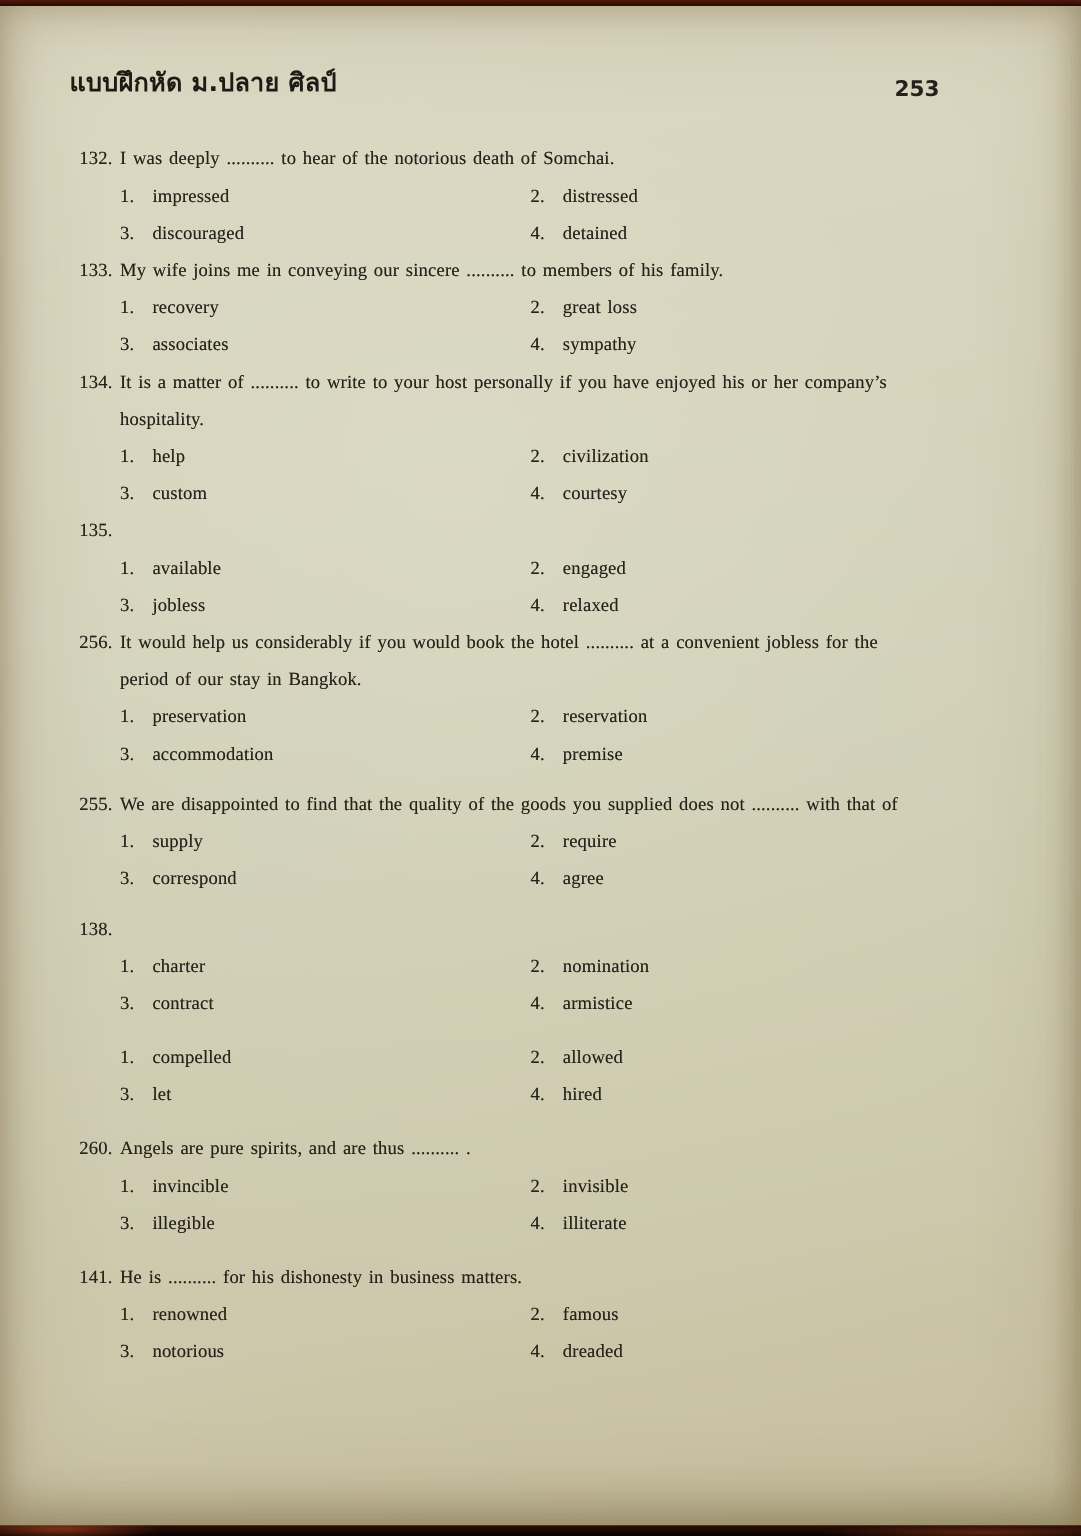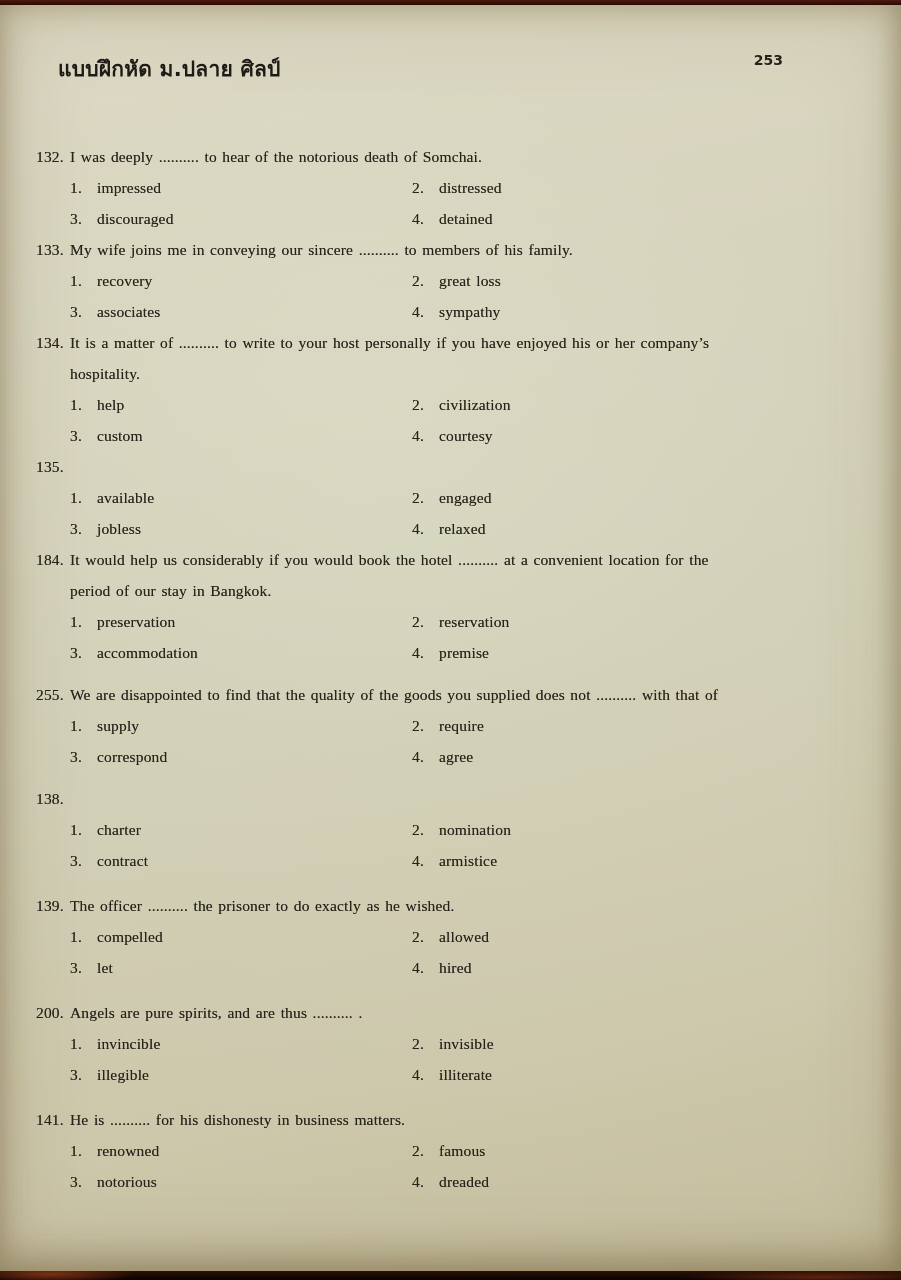--- a/index.html
+++ b/index.html
@@ -26,40 +26,40 @@
       inset 0 0 90px rgba(92,72,30,0.18),
       inset 0 -16px 34px rgba(82,56,20,0.28),
       inset 0 10px 26px rgba(120,92,40,0.12),
       inset -6px 0 18px rgba(90,70,30,0.10);
     color: #232019;
   }
 
   .header {
     display: flex;
     justify-content: space-between;
-    align-items: flex-start;
+    align-items: flex-end;
     padding: 47px 118px 0 58px;
   }
   .title-thai {
     font-family: "DejaVu Sans", sans-serif;
     font-weight: bold;
     font-size: 21px;
     letter-spacing: 0.2px;
     color: #1d1b15;
   }
   .page-num {
     font-family: "DejaVu Sans", sans-serif;
     font-weight: bold;
-    font-size: 14px;
+    font-size: 18px;
     color: #24221b;
   }
 
   .questions {
-    margin-top: 56px;
-    padding: 0 96px 0 36px;
+    margin-top: 32px;
+    padding: 0 96px 0 66px;
     font-size: 15.5px;
     word-spacing: 1.5px;
     letter-spacing: 0.15px;
     color: #26231b;
     text-shadow: 0 0 0.5px rgba(38,33,24,0.55);
   }
 
   .line { height: 31px; display: flex; align-items: center; }
 
   .q { margin: 0; }
@@ -183,22 +183,22 @@
           </div>
           <div class="opt line">
             <span class="onum">4.</span>
             <span class="olabel">relaxed</span>
           </div>
         </div>
   </div>
 
   <div class="q">
     <div class="line qline">
-          <span class="qnum">184.</span>
-          <span class="qtext">It would help us considerably if you would book the hotel .......... at a convenient location for the</span>
+          <span class="qnum">256.</span>
+          <span class="qtext">It would help us considerably if you would book the hotel .......... at a convenient jobless for the</span>
         </div>
         <div class="line cont">
           <span class="qtext">period of our stay in Bangkok.</span>
         </div>
         <div class="opts">
           <div class="opt line">
             <span class="onum">1.</span>
             <span class="olabel">preservation</span>
           </div>
           <div class="opt line">
@@ -259,24 +259,20 @@
             <span class="olabel">contract</span>
           </div>
           <div class="opt line">
             <span class="onum">4.</span>
             <span class="olabel">armistice</span>
           </div>
         </div>
   </div>
 
   <div class="q">
-    <div class="line qline">
-          <span class="qnum">139.</span>
-          <span class="qtext">The officer .......... the prisoner to do exactly as he wished.</span>
-        </div>
         <div class="opts">
           <div class="opt line">
             <span class="onum">1.</span>
             <span class="olabel">compelled</span>
           </div>
           <div class="opt line">
             <span class="onum">2.</span>
             <span class="olabel">allowed</span>
           </div>
           <div class="opt line">
@@ -285,21 +281,21 @@
           </div>
           <div class="opt line">
             <span class="onum">4.</span>
             <span class="olabel">hired</span>
           </div>
         </div>
   </div>
 
   <div class="q">
     <div class="line qline">
-          <span class="qnum">200.</span>
+          <span class="qnum">260.</span>
           <span class="qtext">Angels are pure spirits, and are thus .......... .</span>
         </div>
         <div class="opts">
           <div class="opt line">
             <span class="onum">1.</span>
             <span class="olabel">invincible</span>
           </div>
           <div class="opt line">
             <span class="onum">2.</span>
             <span class="olabel">invisible</span>

